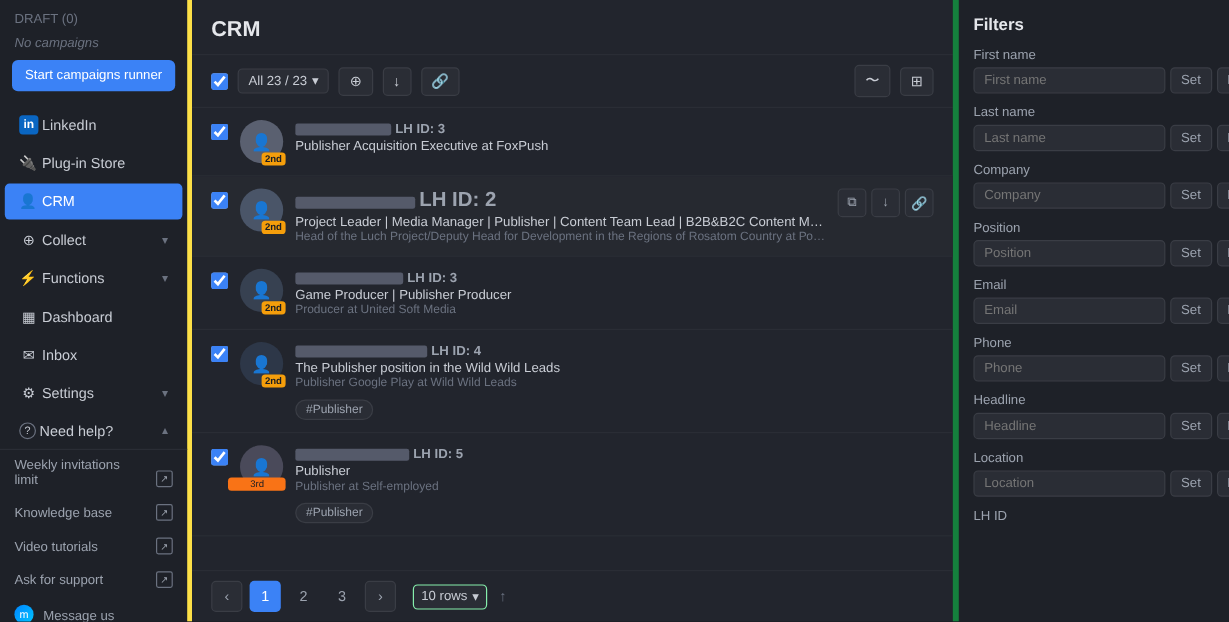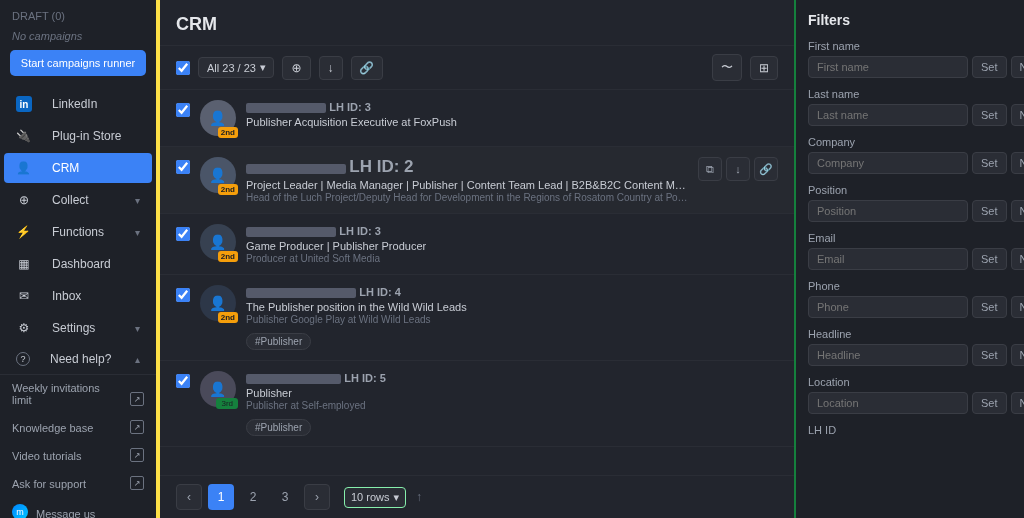--- a/index.html
+++ b/index.html
@@ -46,21 +46,21 @@
       text-align: center;
       font-weight: 500;
     }
     .sidebar-item {
       display: flex;
       align-items: center;
       padding: 7px 12px;
       cursor: pointer;
       border-radius: 4px;
       margin: 1px 4px;
-      gap: 20px;
+      gap: 3px;
       font-size: 12px;
       color: #c8ccd4;
     }
     .sidebar-item.active {
       background: #3b82f6;
       color: white;
     }
     .sidebar-item .icon {
       width: 16px;
       height: 16px;
@@ -209,26 +209,26 @@
       color: #1a1d23;
       font-size: 8px;
       font-weight: 700;
       border-radius: 3px;
       padding: 1px 3px;
     }
     .badge-3rd {
       position: absolute;
       bottom: -2px;
       right: -2px;
-      background: #15803d;
+      background: #f97316;
       color: #1a1d23;
       font-size: 8px;
       font-weight: 400;
       border-radius: 3px;
-      padding: 1px 5px;
+      padding: 1px 18px;
     }
     .item-info { flex: 1; min-width: 0; }
     .item-name {
       font-size: 12px;
       font-weight: 600;
       color: #e5e7eb;
       white-space: nowrap;
       overflow: hidden;
       text-overflow: ellipsis;
     }
@@ -341,21 +341,21 @@
       color: #6b7280;
       cursor: pointer;
       font-size: 12px;
       padding: 4px;
     }
 
     
     .filters-panel {
       width: 230px;
       background: #1e2128;
-      border-left: 2px solid #15803d;
+      border-left: 5px solid #15803d;
       overflow-y: auto;
       flex-shrink: 0;
       padding: 12px;
     }
     .filters-title {
       font-size: 14px;
       font-weight: 600;
       color: #e5e7eb;
       margin-bottom: 12px;
     }

